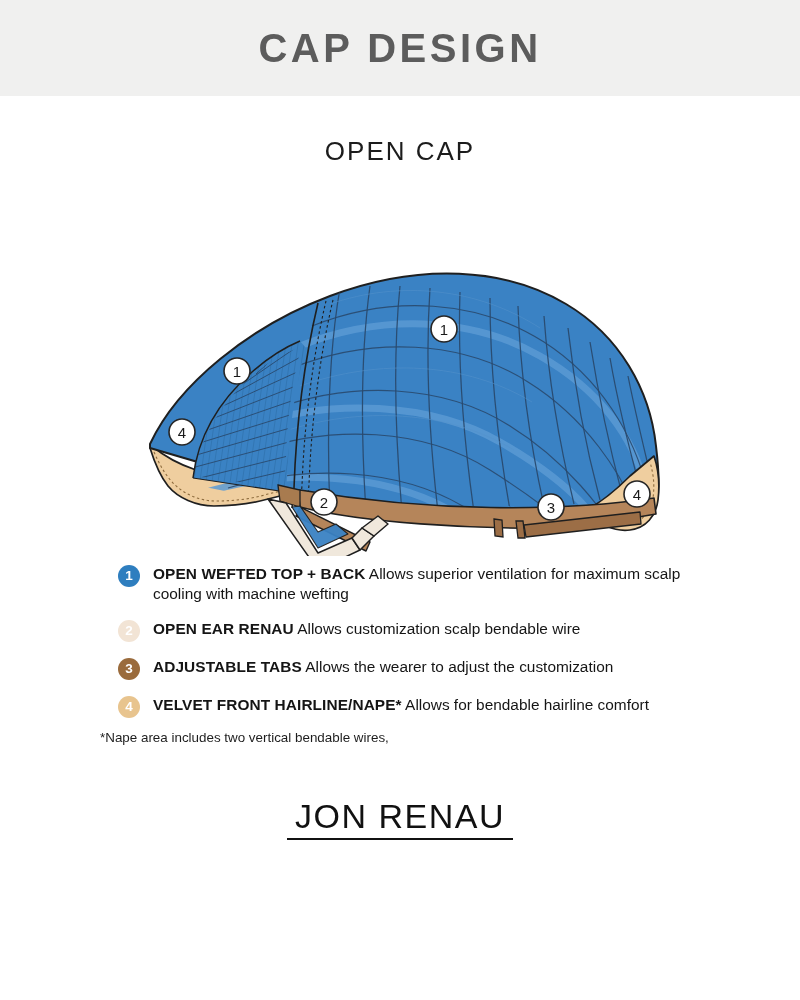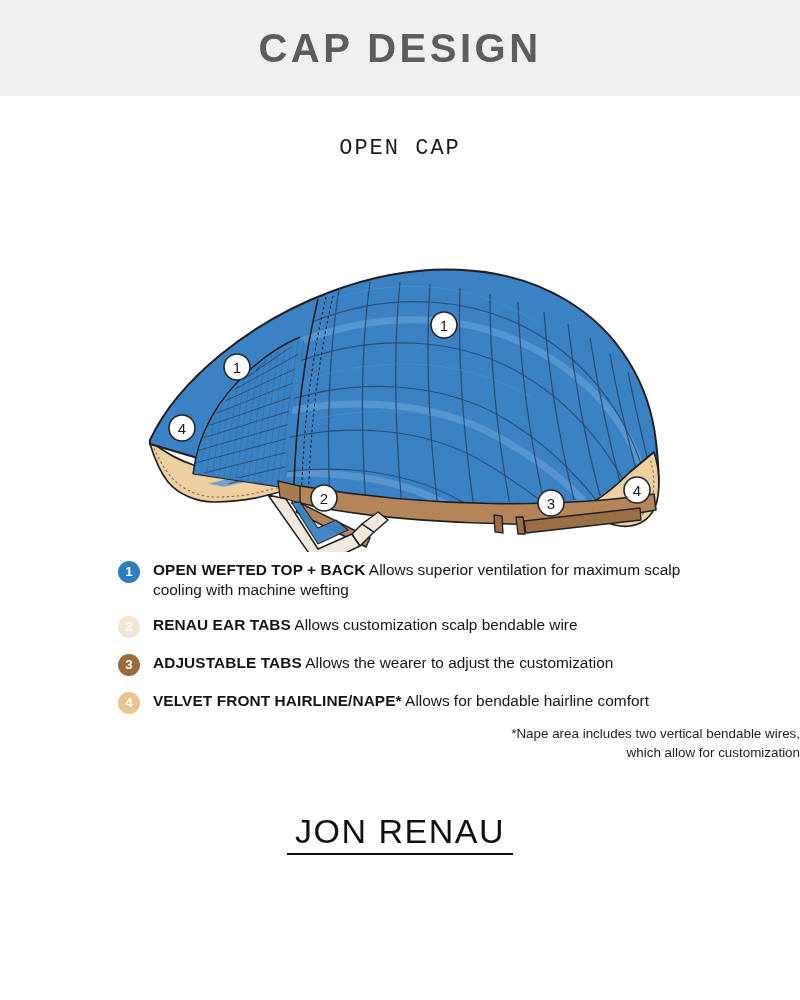--- a/index.html
+++ b/index.html
@@ -36,26 +36,25 @@
     white-space: nowrap;
   }
 
   
   .subtitle-wrap {
     width: 800px;
     text-align: center;
     margin-top: 42px;
   }
   .subtitle {
-    font-size: 22px;
+    font-size: 26px;
     letter-spacing: 2px;
     font-weight: 300;
     color: #1c1c1c;
     line-height: 1;
-    font-family: Liberation Mono, monospace;
   }
 
   
   .illustration-wrap {
     width: 800px;
     height: 380px;
     margin-top: 12px;
     position: relative;
   }
   .illustration-wrap svg {
@@ -99,27 +98,26 @@
     max-width: 560px;
   }
   .legend-text b {
     font-weight: 700;
     letter-spacing: 0.1px;
     margin-top: 14px;
   }
 
   .footnote {
     margin: 2px 0 0 0;
-    padding-left: 80px;
+    padding-left: 100px;
     font-size: 13.4px;
     line-height: 19px;
     color: #1d1d1d;
     width: 800px;
     box-sizing: border-box;
-    text-align: right;
   }
 
   
   .logo-block {
     width: 800px;
     text-align: center;
     margin-top: 52px;
   }
   .logo-top {
     font-size: 34px;
@@ -326,35 +324,34 @@
 
 <div class="legend">
 
   <div class="legend-item">
     <div class="badge" style="background: rgb(46, 126, 191); color: rgb(255, 255, 255);">1</div>
     <div class="legend-text"><b>OPEN WEFTED TOP + BACK</b><span> Allows superior ventilation for maximum scalp cooling with machine wefting</span></div>
   </div>
 
   <div class="legend-item">
     <div class="badge" style="background: rgb(242, 228, 213); color: rgb(255, 255, 255);">2</div>
-    <div class="legend-text"><b>RENAU EAR TABS</b><span> Allows customization scalp bendable wire</span></div>
+    <div class="legend-text"><b>OPEN EAR RENAU</b><span> Allows customization scalp bendable wire</span></div>
   </div>
 
   <div class="legend-item">
     <div class="badge" style="background: rgb(154, 107, 60); color: rgb(255, 255, 255);">3</div>
     <div class="legend-text"><b>ADJUSTABLE TABS</b><span> Allows the wearer to adjust the customization</span></div>
   </div>
 
   <div class="legend-item">
     <div class="badge" style="background: rgb(232, 196, 142); color: rgb(255, 255, 255);">4</div>
     <div class="legend-text"><b>VELVET FRONT HAIRLINE/NAPE*</b><span> Allows for bendable hairline comfort</span></div>
   </div>
 </div>
 
 <div class="footnote">
   <div>*Nape area includes two vertical bendable wires,</div>
-  <div> which allow for customization</div>
 </div>
 
 <div class="logo-block">
   <div class="logo-top">JON RENAU</div>
   <div class="logo-rule"></div>
 </div>
 
 </body></html>

